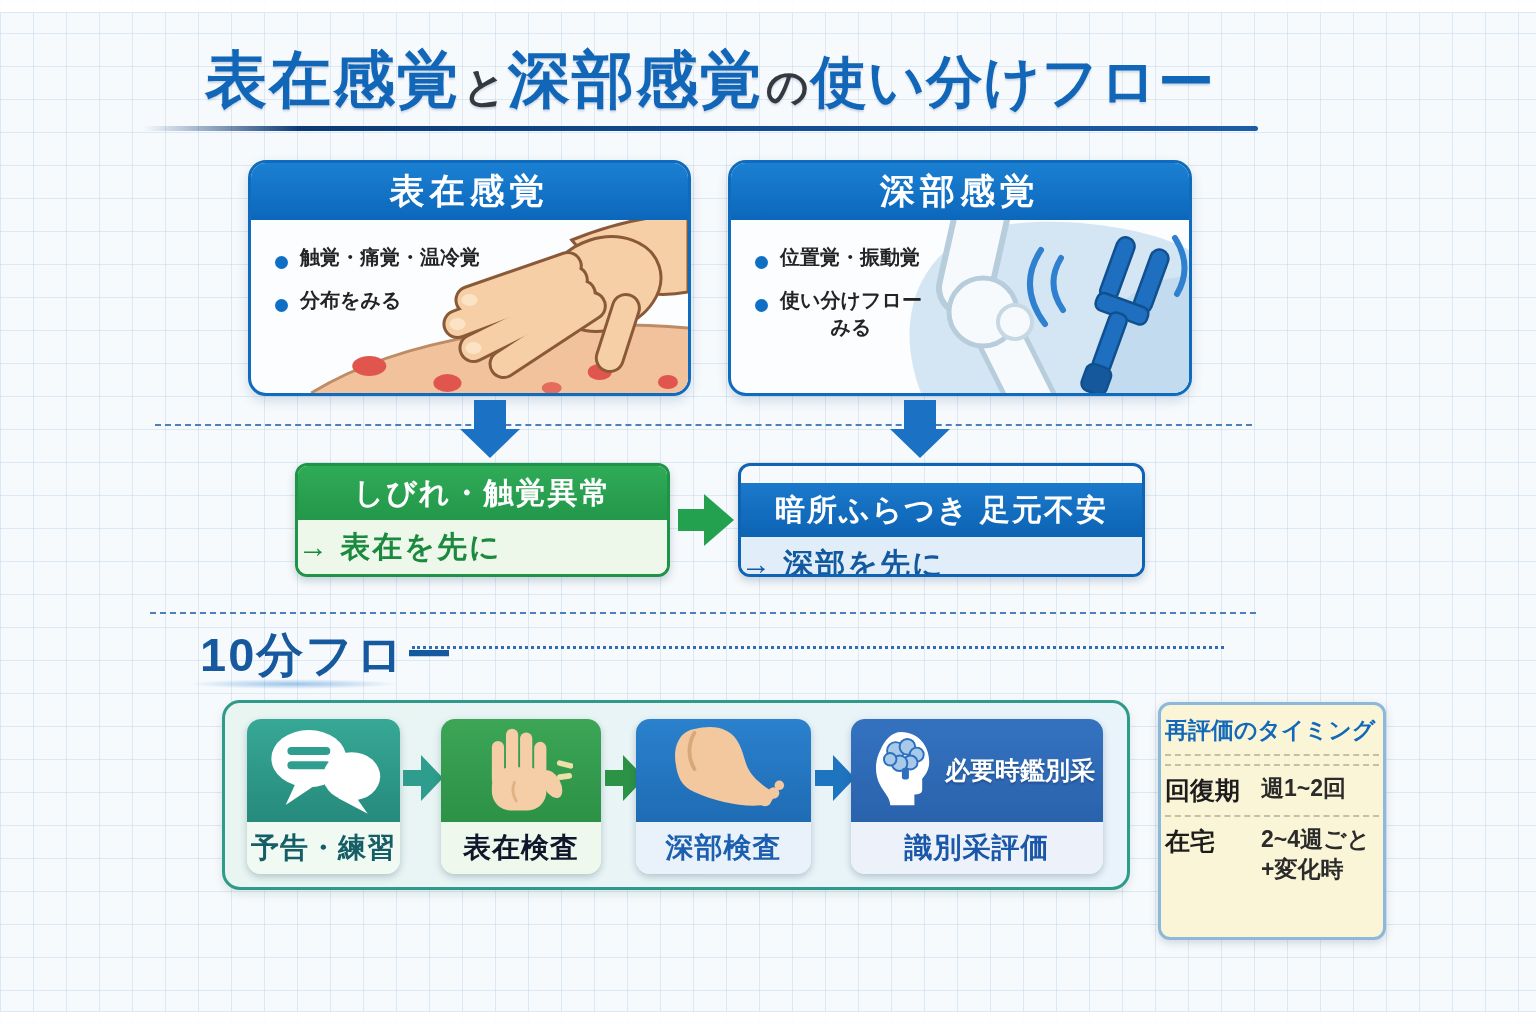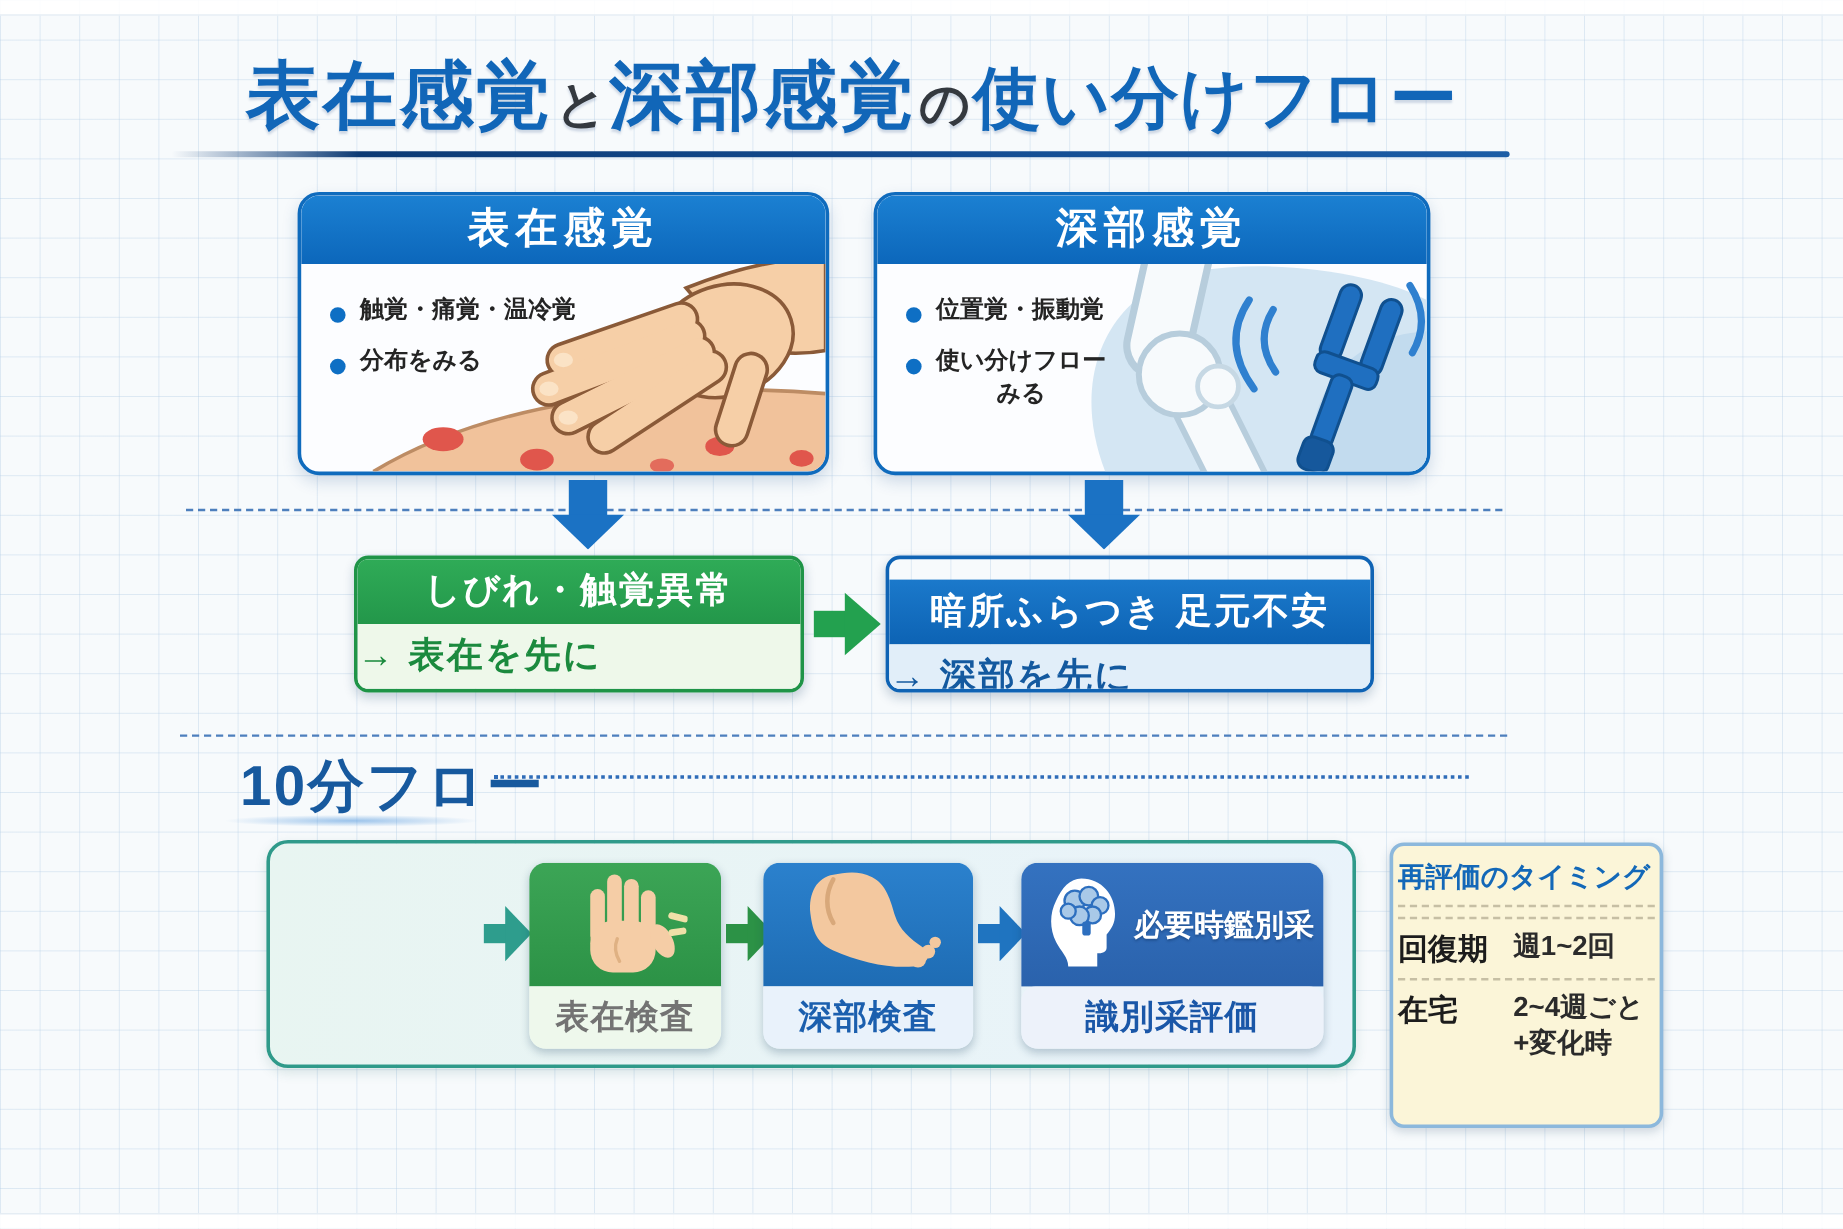--- a/index.html
+++ b/index.html
@@ -60,21 +60,21 @@
   
   .flow-wrap{position:absolute;left:222px;top:700px;width:908px;height:190px;box-sizing:border-box;
     border:3px solid #2f9a8a;border-radius:18px;background:linear-gradient(100deg,#e8f5f1 0%,#e9f3fb 100%);
     box-shadow:0 4px 10px rgba(40,110,100,.15);}
   .fcard{position:absolute;top:16px;height:155px;border-radius:14px;overflow:hidden;box-shadow:0 3px 7px rgba(20,60,90,.25);}
   .fcard .icon-area{height:103px;display:flex;align-items:center;justify-content:center;}
   .fcard .flabel{height:52px;text-align:center;font-weight:900;font-size:28px;line-height:52px;letter-spacing:1px;}
   .fc1 .icon-area{background:linear-gradient(180deg,#37a896,#268a7c);}
   .fc1 .flabel{background:#f0f9f2;color:#155e66;}
   .fc2 .icon-area{background:linear-gradient(180deg,#3ca556,#2c9246);}
-  .fc2 .flabel{background:#eef8ec;color:#737373;}
+  .fc2 .flabel{background:#eef8ec;color:#0f172a;}
   .fc3 .icon-area{background:linear-gradient(180deg,#2b81cd,#1e6cb4);}
   .fc3 .flabel{background:#e9f2fb;color:#1b5fae;}
   .fc4 .icon-area{background:linear-gradient(180deg,#3472c0,#2a62ac);gap:8px;padding:0 8px;}
   .fc4 .flabel{background:#edf2fa;color:#1a57a8;border-radius:12px;}
   .fc4-note{color:#fff;font-weight:900;font-size:25px;white-space:nowrap;text-shadow:0 2px 2px rgba(0,30,70,.3);}
 
   
   .panel{position:absolute;left:1158px;top:702px;width:228px;height:238px;box-sizing:border-box;
     background:#fbf5d8;border:3px solid #8cb8dc;border-radius:12px;padding:10px 4px;
     box-shadow:0 3px 8px rgba(60,90,120,.22);}
@@ -211,20 +211,33 @@
     <div class="rbody">→ 深部を先に</div>
   </div>
 
   <div class="dash-line" style="left:150px;top:612px;width:1106px;"></div>
   <div class="section-label">10分フロー</div>
   <div class="section-label-shadow"></div>
   <div class="dot-line" style="left:412px;top:646px;width:812px;"></div>
 
   <div class="flow-wrap">
 
+    <div class="fcard fc1" style="left:22px;width:153px;">
+      <div class="icon-area">
+        <svg width="116" height="94" viewBox="0 0 130 104">
+          <ellipse cx="48" cy="38" rx="42" ry="32" fill="#fff"></ellipse>
+          <path d="M34,64 L22,90 L58,66 Z" fill="#fff"></path>
+          <rect x="24" y="25" width="48" height="9" rx="4.5" fill="#2f9e8e"></rect>
+          <rect x="24" y="41" width="48" height="9" rx="4.5" fill="#2f9e8e"></rect>
+          <ellipse cx="96" cy="58" rx="32" ry="27" fill="#fff"></ellipse>
+          <path d="M100,80 L114,100 L80,82 Z" fill="#fff"></path>
+        </svg>
+      </div>
+      <div class="flabel">予告・練習</div>
+    </div>
 
     <svg class="abs" style="left:178px;top:52px;" width="40" height="46">
       <rect x="0" y="15" width="20" height="16" fill="#2e9d8d"></rect>
         <polygon points="18,0 18,46 40,23" fill="#2e9d8d"></polygon>
     </svg>
 
     <div class="fcard fc2" style="left:216px;width:160px;">
       <div class="icon-area">
         <svg width="104" height="94" viewBox="0 0 110 100">
           <g fill="#f5cda6">

